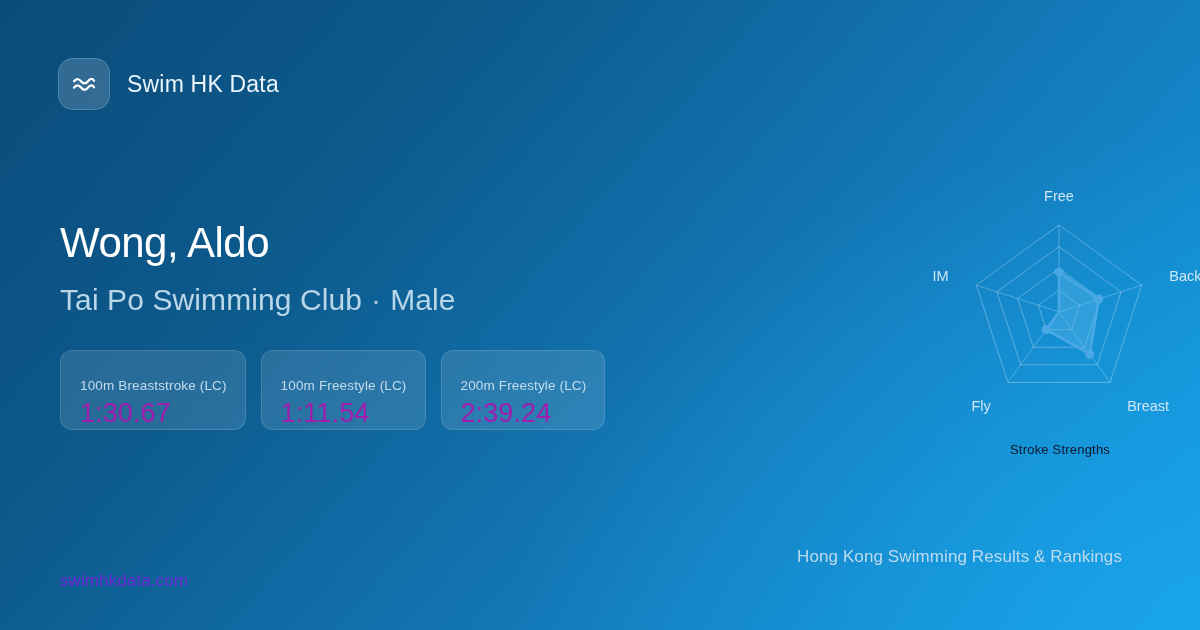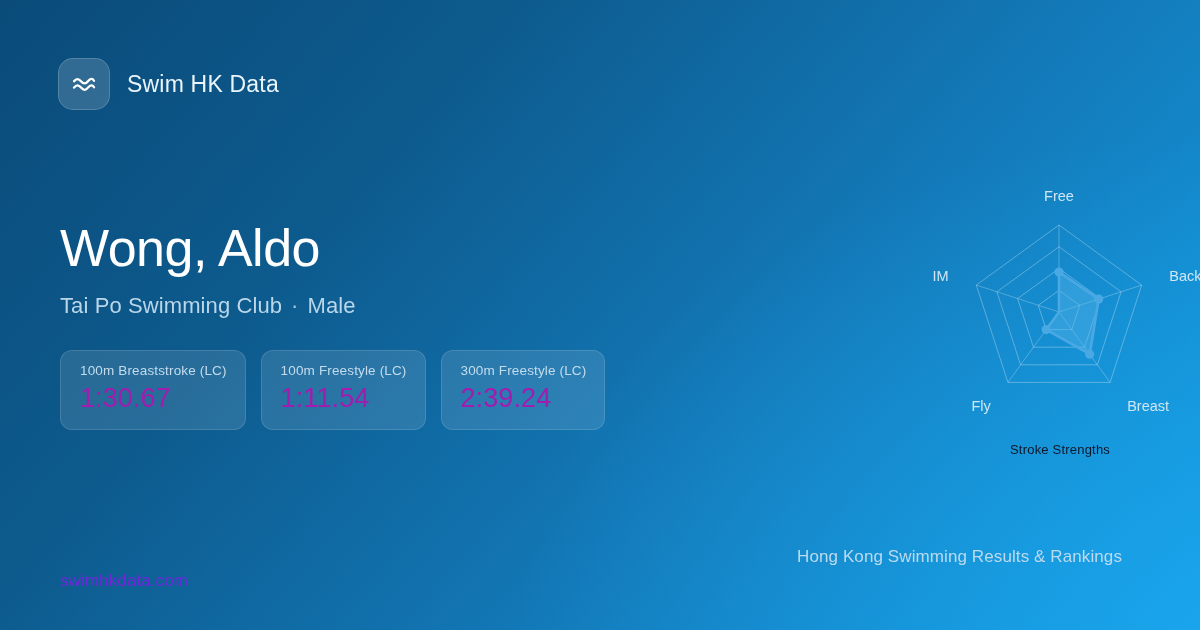--- a/index.html
+++ b/index.html
@@ -24,37 +24,37 @@
   }
   .logo-tile svg { display:block; }
   .brand-name {
     font-size:23px; font-weight:400; letter-spacing:0.2px;
     color:#eaf4fb;
   }
 
   
   .athlete { position:absolute; left:60px; top:222px; }
   .athlete-name {
-    font-size:52px; font-weight:400; color:#ffffff;
+    font-size:42px; font-weight:400; color:#ffffff;
     letter-spacing:-0.5px; line-height:1.0;
   }
   .athlete-meta {
-    margin-top:19px; font-size:22px; font-weight:400;
+    margin-top:19px; font-size:30px; font-weight:400;
     color:#bad6e9; letter-spacing:0.1px;
   }
   .athlete-meta .dot { padding:0 9px; color:#a6c9e0; }
 
   
   .cards { position:absolute; left:60px; top:350px; display:flex; gap:15px; }
   .card {
     height:80px; border-radius:12px;
     background:rgba(255,255,255,0.115);
     border:1px solid rgba(255,255,255,0.13);
     padding:12px 18px 0 19px;
-    display:flex; flex-direction:column; justify-content:flex-start;
+    display:flex; flex-direction:column; justify-content:flex-end;
   }
   .card-label {
     font-size:13.5px; color:#c3dced; font-weight:400;
     letter-spacing:0.15px; white-space:nowrap;
   }
   .card-value {
     margin-top:5px; font-size:27px; color:#a21caf;
     font-weight:400; letter-spacing:0.1px; white-space:nowrap;
   }
 
@@ -101,21 +101,21 @@
   <div class="cards">
     <div class="card">
       <div class="card-label">100m Breaststroke (LC)</div>
       <div class="card-value">1:30.67</div>
     </div>
     <div class="card">
       <div class="card-label">100m Freestyle (LC)</div>
       <div class="card-value">1:11.54</div>
     </div>
     <div class="card">
-      <div class="card-label">300m Freestyle (LC)</div>
+      <div class="card-label">200m Freestyle (LC)</div>
       <div class="card-value">2:39.24</div>
     </div>
   </div>
 
   <div class="radar-wrap">
     <svg id="radar-svg" width="302" height="270" viewBox="0 0 302 270" aria-hidden="true">
       <g id="radar-grid">
           <polygon points="150.0,120.3 170.7,135.3 162.8,159.6 137.2,159.6 129.3,135.3" fill="none" stroke="rgba(255,255,255,0.30)" stroke-width="1"></polygon>
           <polygon points="150.0,98.5 191.4,128.6 175.6,177.2 124.4,177.2 108.6,128.6" fill="none" stroke="rgba(255,255,255,0.30)" stroke-width="1"></polygon>
           <polygon points="150.0,76.8 212.1,121.8 188.4,194.8 111.6,194.8 87.9,121.8" fill="none" stroke="rgba(255,255,255,0.30)" stroke-width="1"></polygon>

